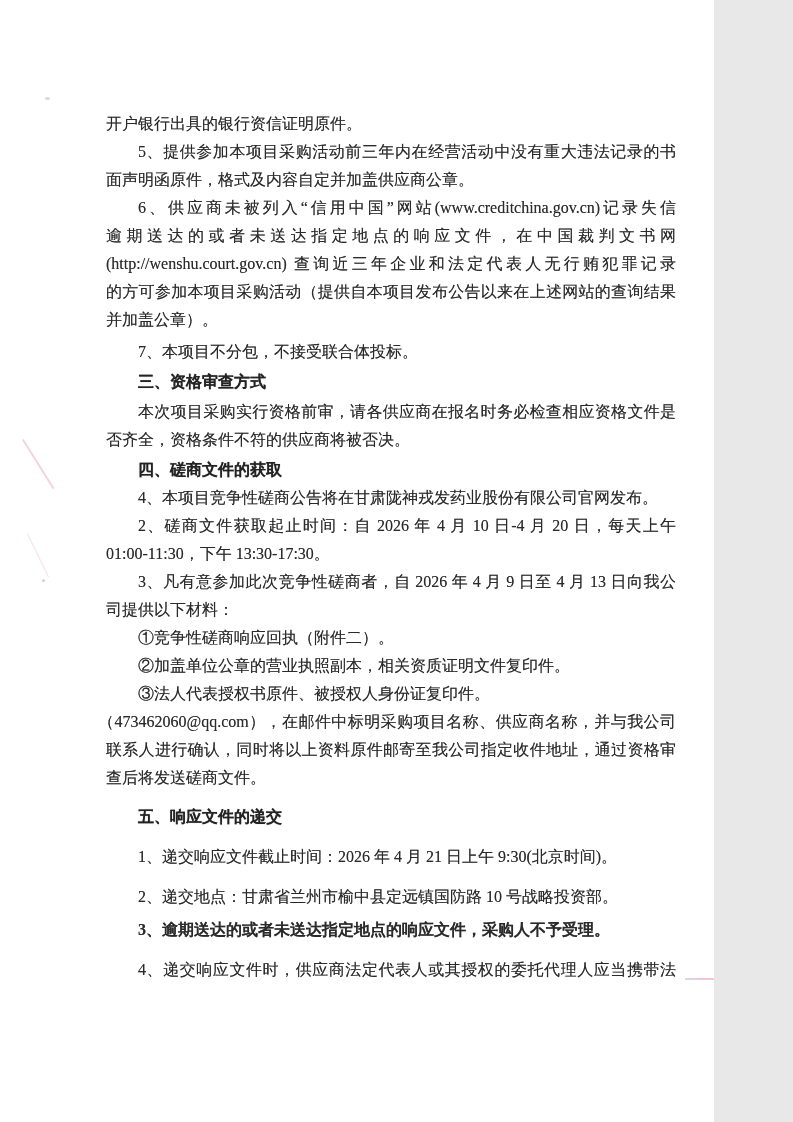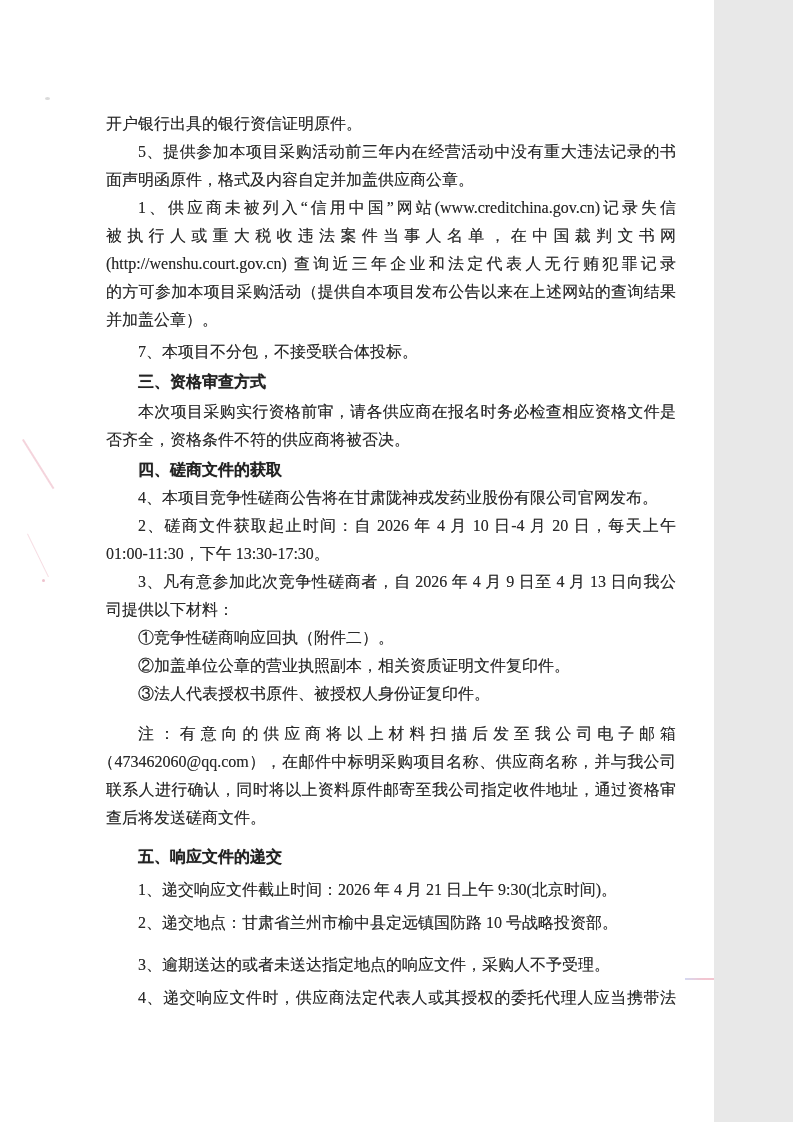--- a/index.html
+++ b/index.html
@@ -37,22 +37,22 @@
     text-align-last: justify;
     text-justify: inter-character;
   }
   .hd {
     font-weight: bold;
     color: #222222;
     text-shadow: 0 0 0.7px rgba(30,30,30,0.7);
   }
   .mt2  { margin-top: 2px; }
   .mt4  { margin-top: 4px; }
-  .mt5  { margin-top: 14px; }
-  .mt7  { margin-top: 5px; }
+  .mt5  { margin-top: 5px; font-weight: bold; }
+  .mt7  { margin-top: 12px; }
   .mt11 { margin-top: 11px; }
   .mt12 { margin-top: 12px; }
 
   
   .artifact { position: absolute; pointer-events: none; }
   .speck-1 {
     left: 45px; top: 97px; width: 5px; height: 3px;
     background: rgba(150,150,150,0.35); border-radius: 50%;
     filter: blur(0.6px);
   }
@@ -90,39 +90,38 @@
 </style>
 </head>
 <body>
 
 <div class="page">
 
   <div class="content">
     <div class="ln">开户银行出具的银行资信证明原件。</div>
     <div class="ln ind jst">5、提供参加本项目采购活动前三年内在经营活动中没有重大违法记录的书</div>
     <div class="ln">面声明函原件，格式及内容自定并加盖供应商公章。</div>
-    <div class="ln ind jst">1、供应商未被列入“信用中国”网站(www.creditchina.gov.cn)记录失信</div>
-    <div class="ln jst">被执行人或重大税收违法案件当事人名单，在中国裁判文书网</div>
+    <div class="ln ind jst">6、供应商未被列入“信用中国”网站(www.creditchina.gov.cn)记录失信</div>
+    <div class="ln jst">逾期送达的或者未送达指定地点的响应文件，在中国裁判文书网</div>
     <div class="ln jst">(http://wenshu.court.gov.cn) 查询近三年企业和法定代表人无行贿犯罪记录</div>
     <div class="ln jst">的方可参加本项目采购活动（提供自本项目发布公告以来在上述网站的查询结果</div>
     <div class="ln">并加盖公章）。</div>
     <div class="ln ind mt4">7、本项目不分包，不接受联合体投标。</div>
     <div class="ln ind hd mt2">三、资格审查方式</div>
     <div class="ln ind jst mt2">本次项目采购实行资格前审，请各供应商在报名时务必检查相应资格文件是</div>
     <div class="ln">否齐全，资格条件不符的供应商将被否决。</div>
     <div class="ln ind hd mt2">四、磋商文件的获取</div>
     <div class="ln ind">4、本项目竞争性磋商公告将在甘肃陇神戎发药业股份有限公司官网发布。</div>
     <div class="ln ind jst">2、磋商文件获取起止时间：自 2026 年 4 月 10 日-4 月 20 日，每天上午</div>
     <div class="ln">01:00-11:30，下午 13:30-17:30。</div>
     <div class="ln ind jst">3、凡有意参加此次竞争性磋商者，自 2026 年 4 月 9 日至 4 月 13 日向我公</div>
     <div class="ln">司提供以下材料：</div>
     <div class="ln ind">①竞争性磋商响应回执（附件二）。</div>
     <div class="ln ind">②加盖单位公章的营业执照副本，相关资质证明文件复印件。</div>
     <div class="ln ind">③法人代表授权书原件、被授权人身份证复印件。</div>
-    <div class="ln ind jst mt12">注：有意向的供应商将以上材料扫描后发至我公司电子邮箱</div>
     <div class="ln hang jst">（473462060@qq.com），在邮件中标明采购项目名称、供应商名称，并与我公司</div>
     <div class="ln jst">联系人进行确认，同时将以上资料原件邮寄至我公司指定收件地址，通过资格审</div>
     <div class="ln">查后将发送磋商文件。</div>
     <div class="ln ind hd mt11">五、响应文件的递交</div>
     <div class="ln ind mt7">1、递交响应文件截止时间：2026 年 4 月 21 日上午 9:30(北京时间)。</div>
     <div class="ln ind mt7">2、递交地点：甘肃省兰州市榆中县定远镇国防路 10 号战略投资部。</div>
     <div class="ln ind mt5">3、逾期送达的或者未送达指定地点的响应文件，采购人不予受理。</div>
     <div class="ln ind jst mt7">4、递交响应文件时，供应商法定代表人或其授权的委托代理人应当携带法</div>
   </div>
 

